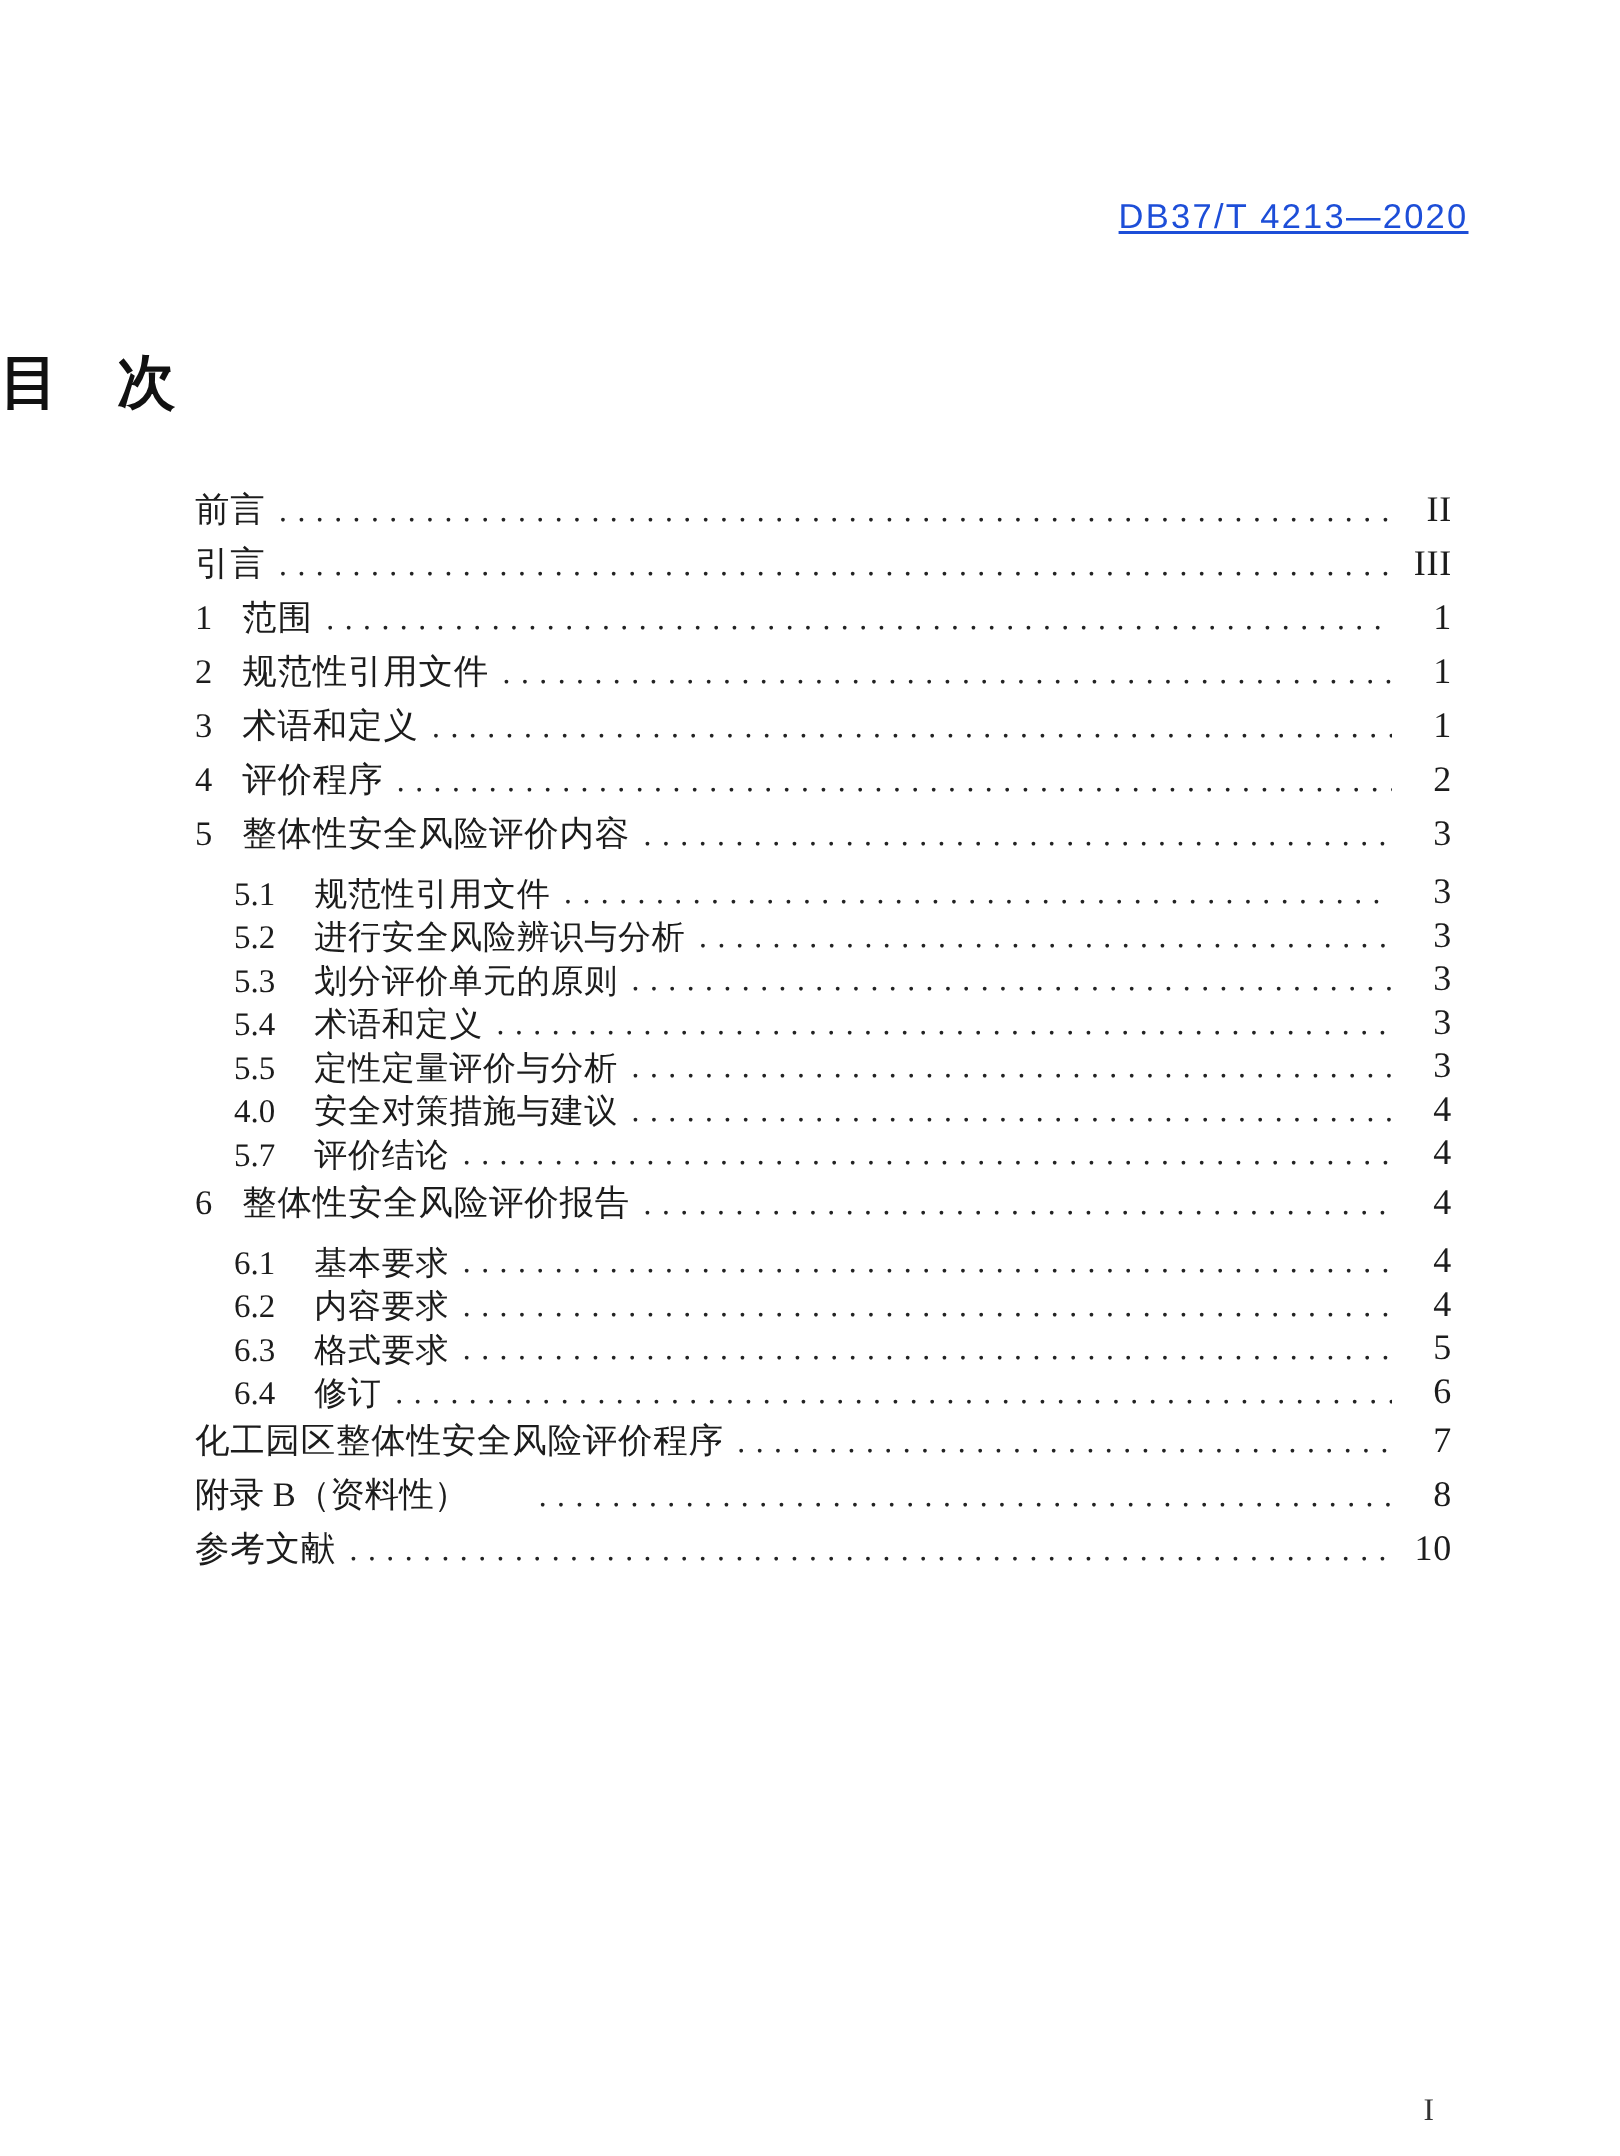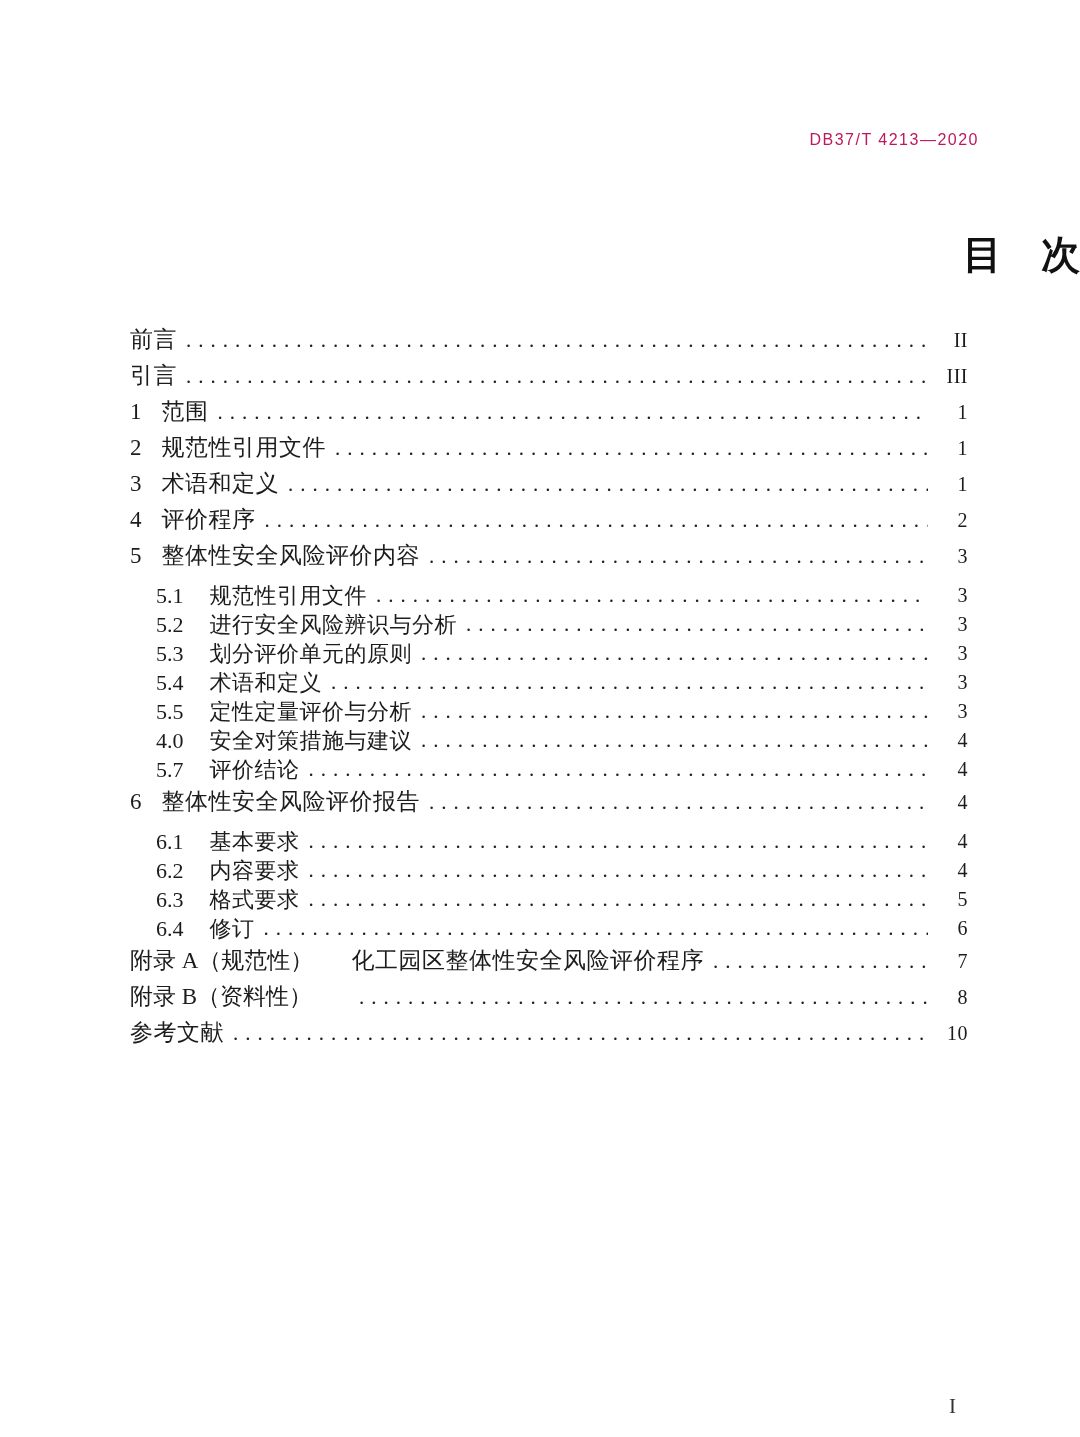--- a/index.html
+++ b/index.html
@@ -13,31 +13,32 @@
     position: relative;
     font-family: "Liberation Serif", "DejaVu Serif", serif;
     color: #1c1c1c;
     overflow: hidden;
   }
   .doc-number {
     position: absolute;
     top: 131px;
     right: 101px;
     font-family: "Liberation Sans", "DejaVu Sans", sans-serif;
-    font-size: 16px;
+    font-size: 23px;
     font-weight: 500;
     letter-spacing: 1.5px;
-    color: #be185d;
+    color: #1d4ed8;
+    text-decoration: underline;
   }
   .doc-title {
     position: absolute;
     top: 228px;
     left: 0;
     width: 1080px;
-    text-align: right;
+    text-align: left;
     font-size: 39px;
     font-weight: bold;
     color: #111;
   }
   .toc {
     position: absolute;
     top: 322px;
     left: 130px;
     width: 838px;
   }
@@ -83,21 +84,21 @@
   }
   .dots::after {
     content: "..........................................................................................................................................................";
     letter-spacing: 7px;
     color: #222;
   }
   .page {
     flex: 0 0 auto;
     min-width: 36px;
     text-align: right;
-    font-size: 20px;
+    font-size: 24px;
     letter-spacing: 0.5px;
   }
   .footer-page {
     position: absolute;
     top: 1394px;
     right: 124px;
     font-size: 21px;
     color: #333;
   }
 </style>
@@ -217,21 +218,20 @@
     <span class="dots"></span>
     <span class="page">5</span>
   </div>
     <div class="row lv1">
     <span class="num">6.4</span>
     <span class="label">修订</span>
     <span class="dots"></span>
     <span class="page">6</span>
   </div>
     <div class="row lv0 appendix">
-    <span class="num">附录 A（规范性）</span>
     <span class="label">化工园区整体性安全风险评价程序</span>
     <span class="dots"></span>
     <span class="page">7</span>
   </div>
     <div class="row lv0 appendix">
     <span class="num">附录 B（资料性）</span>
     <span class="dots"></span>
     <span class="page">8</span>
   </div>
     <div class="row lv0">

